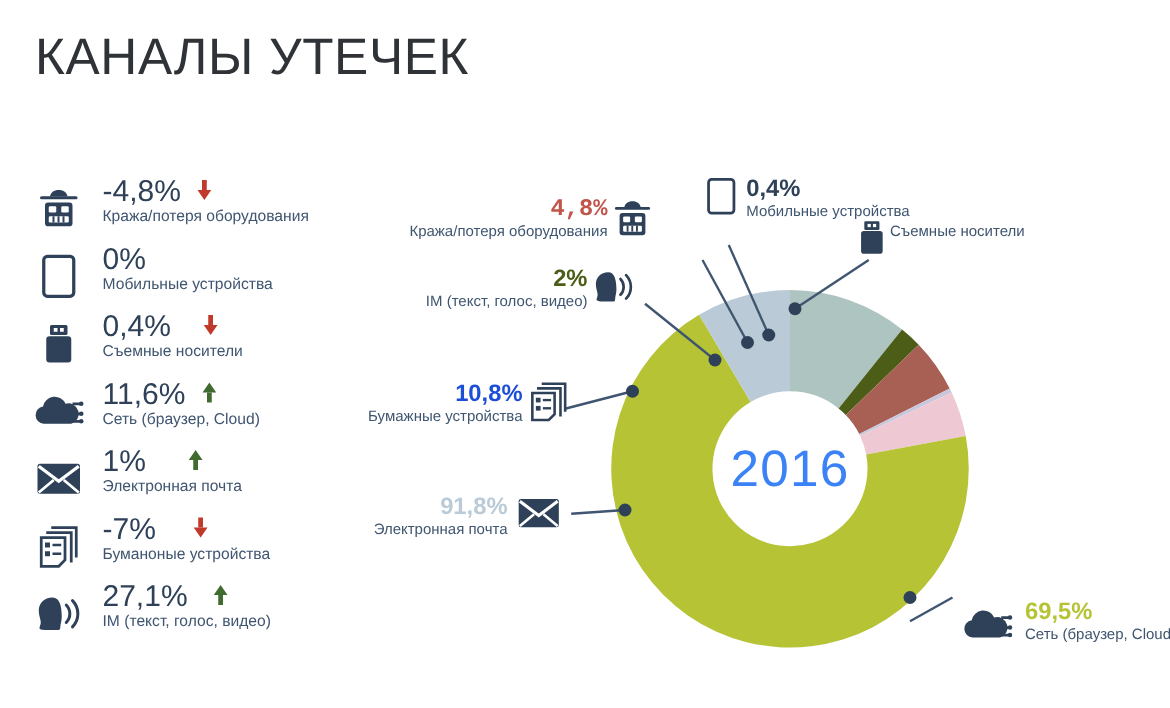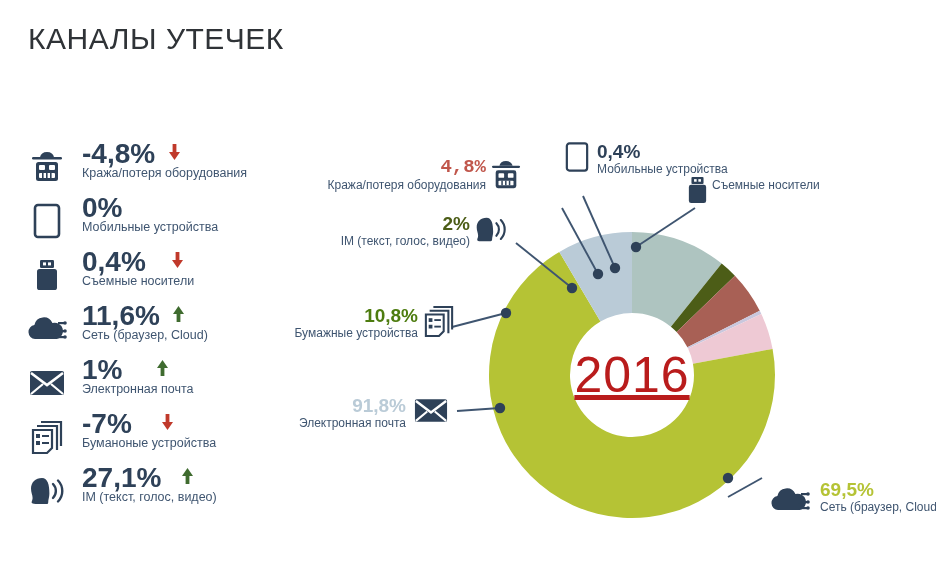--- a/index.html
+++ b/index.html
@@ -6,53 +6,52 @@
   body{
     width:936px;height:566px;background:#ffffff;
     font-family:"Liberation Sans","DejaVu Sans",sans-serif;
     color:#2e4158;overflow:hidden;position:relative;
   }
   #stage{position:relative;width:936px;height:566px;}
 
   
   .title{
     position:absolute;left:28px;top:22px;
-    font-size:30px;font-weight:400;letter-spacing:.5px;
+    font-size:41px;font-weight:400;letter-spacing:.5px;
     color:#2f3337;white-space:nowrap;
   }
 
   
   .legend{position:absolute;left:26px;top:143px;width:262px;}
   .legend-row{position:relative;height:54px;}
   .legend-ico{
     position:absolute;left:0;top:4px;width:42px;height:40px;
     display:flex;align-items:center;justify-content:center;
   }
   .legend-body{position:absolute;left:56px;top:0;}
   .legend-val{
-    font-size:28px;font-weight:bold;line-height:22px;
+    font-size:24px;font-weight:normal;line-height:22px;
     display:inline-block;vertical-align:middle;
   }
   .arrow{
     display:inline-block;vertical-align:middle;margin-left:9px;
     width:11px;height:16px;position:relative;top:-2px;
   }
   .legend-lab{
     font-size:12.5px;line-height:15px;color:#3f5570;margin-top:1px;
     white-space:nowrap;
   }
 
   
   .donut{position:absolute;left:489px;top:232px;width:286px;height:286px;}
   .center-year{
     position:absolute;left:489px;top:232px;width:286px;height:286px;
     display:flex;align-items:center;justify-content:center;
-    font-size:50px;font-weight:400;color:#b91c1c;letter-spacing:1px;
+    font-size:41px;font-weight:400;color:#3b82f6;letter-spacing:1px;
     pointer-events:none;
-    text-decoration:underline;
   }
 
   
   .callout{position:absolute;white-space:nowrap;}
   .callout .cv{font-size:19px;font-weight:bold;line-height:21px;}
   .callout .cl{font-size:12px;line-height:14px;color:#3f5570;}
   .callout.right .cv,.callout.right .cl{text-align:left;}
   .callout.left  .cv,.callout.left  .cl{text-align:right;}
   .co-ico{position:absolute;width:34px;height:34px;}
   .leaders{position:absolute;left:0;top:0;width:936px;height:566px;
@@ -341,21 +340,21 @@
     <svg width="34" height="27" viewBox="0 0 38 30">
         <g fill="#2e4158">
       <path d="M14 2C7.4 2 3 6.6 3 12.6c0 4 1.6 6.6 1.6 9.4 0 2-1 3-1 4.6 0 .8 1.6 1.4 4 1.4h11c1 0 1.6-.6 1.6-1.6 0-3 1.2-5.4 1.2-9C21.4 9 19.8 2 14 2z"></path>
       <path d="M25 8a10 10 0 0 1 0 14" fill="none" stroke="#2e4158" stroke-width="2.4" stroke-linecap="round"></path>
       <path d="M30 4.5a15 15 0 0 1 0 21" fill="none" stroke="#2e4158" stroke-width="2.4" stroke-linecap="round"></path>
         </g>
       </svg>
   </div>
 
   <div class="callout left" style="left:278px;top:305px;width:140px;">
-    <div class="cv" style="color:#4d7c0f;">10,8%</div>
+    <div class="cv" style="color:#1d4ed8;">10,8%</div>
     <div class="cl">Бумажные устройства</div>
   </div>
   <div class="co-ico" style="left:424px;top:305px;">
     <svg width="30" height="32" viewBox="0 0 32 34">
         <g fill="none" stroke="#2e4158" stroke-width="2.2">
       <path d="M10 2h20v24"></path>
           <path d="M6 6h20v24"></path>
           <path d="M2 10h19v18l-5 5H2z"></path>
         </g>
       <g fill="#2e4158">

